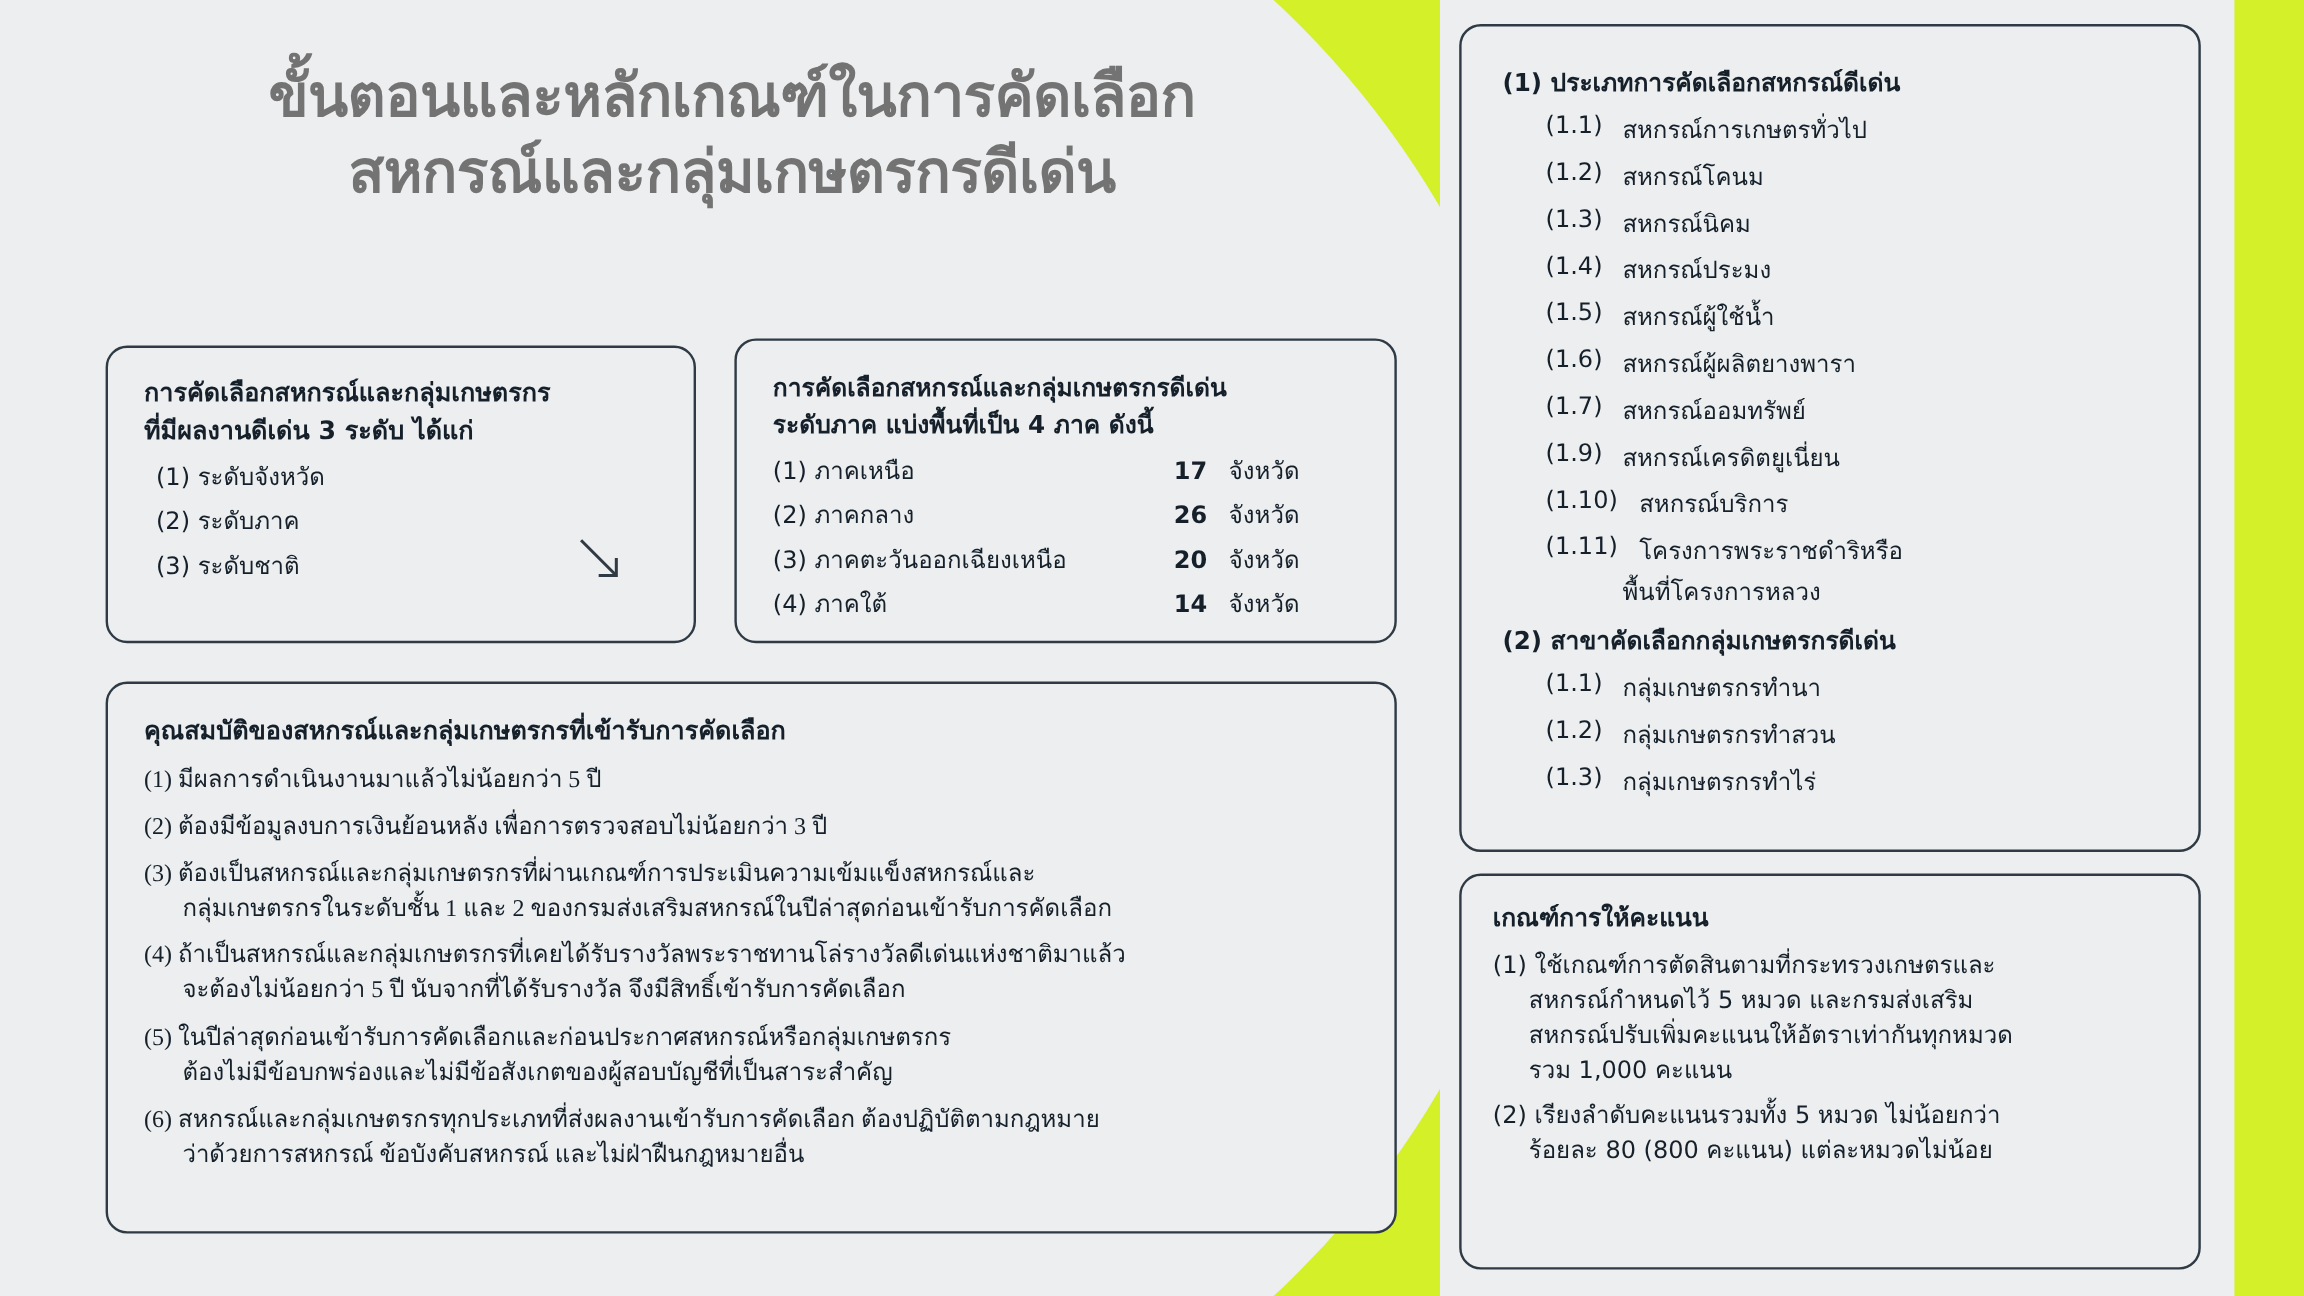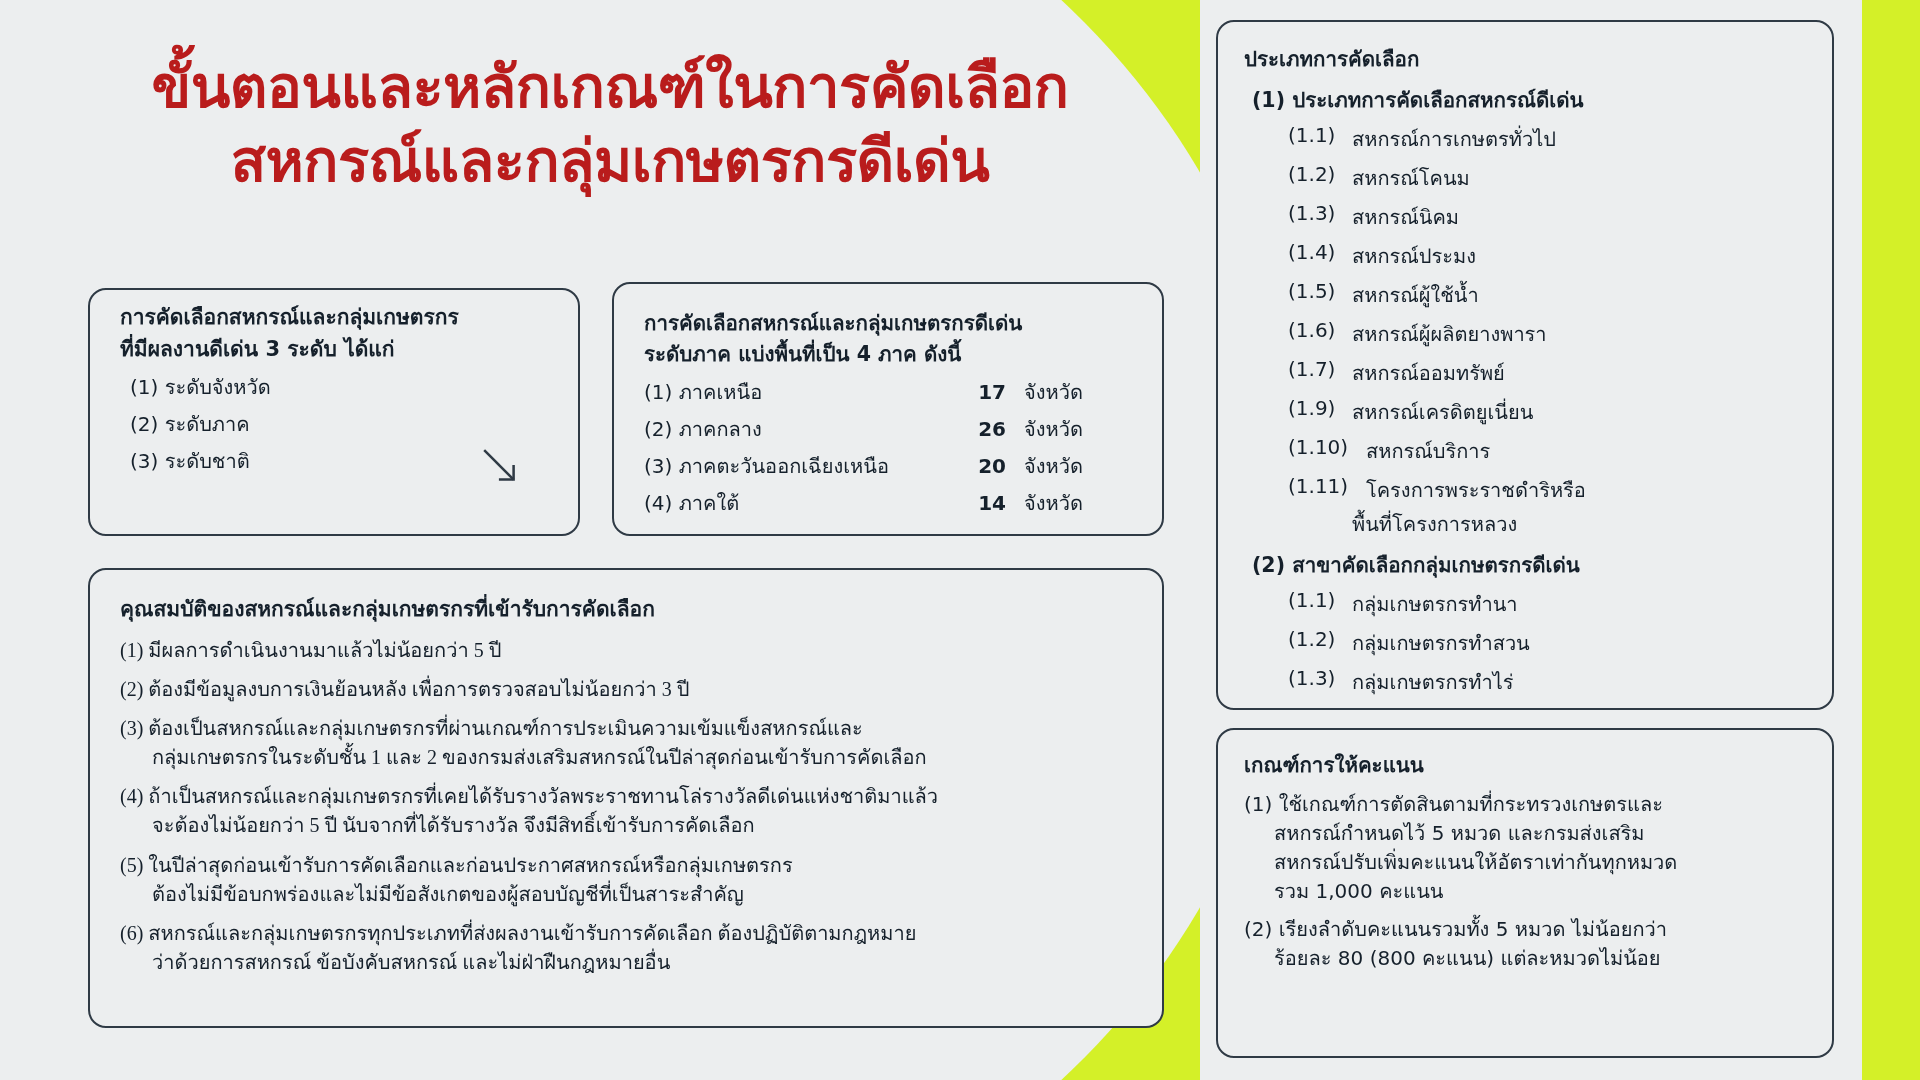--- a/index.html
+++ b/index.html
@@ -53,24 +53,24 @@
     position: absolute;
     inset: 0;
   }
 
   .title {
     position: absolute;
     left: 110px;
     top: 50px;
     width: 1000px;
     text-align: center;
-    font-size: 58px;
+    font-size: 49px;
     font-weight: bold;
     line-height: 1.28;
-    color: #b91c1c;
+    color: #737373;
     letter-spacing: -0.5px;
   }
 
   .card {
     position: absolute;
     background: #eceeef;
     border: 2.5px solid #2f3a45;
     border-radius: 18px;
     box-sizing: border-box;
     color: #15202b;
@@ -86,21 +86,21 @@
     line-height: 1.5;
     white-space: nowrap;
   }
 
   
   #card-levels {
     left: 88px;
     top: 288px;
     width: 492px;
     height: 248px;
-    padding: 12px 30px;
+    padding: 22px 30px;
   }
   #card-levels .card-title { font-size: 21px; }
   #card-levels .line { margin-top: 7px; padding-left: 10px; }
 
   .arrow-icon {
     position: absolute;
     right: 56px;
     bottom: 46px;
     width: 42px;
     height: 42px;
@@ -247,21 +247,20 @@
       <div>(5) ในปีล่าสุดก่อนเข้ารับการคัดเลือกและก่อนประกาศสหกรณ์หรือกลุ่มเกษตรกร</div>
       <div class="q-sub">ต้องไม่มีข้อบกพร่องและไม่มีข้อสังเกตของผู้สอบบัญชีที่เป็นสาระสำคัญ</div>
     </div>
     <div class="q-item">
       <div>(6) สหกรณ์และกลุ่มเกษตรกรทุกประเภทที่ส่งผลงานเข้ารับการคัดเลือก  ต้องปฏิบัติตามกฎหมาย</div>
       <div class="q-sub">ว่าด้วยการสหกรณ์ ข้อบังคับสหกรณ์  และไม่ฝ่าฝืนกฎหมายอื่น</div>
     </div>
   </div>
 
   <div class="card" id="card-types">
-    <div class="card-title">ประเภทการคัดเลือก</div>
 
     <div class="lvl1">(1) ประเภทการคัดเลือกสหกรณ์ดีเด่น</div>
 
     <div class="lvl2">
       <div class="num">(1.1)</div>
       <div>สหกรณ์การเกษตรทั่วไป</div>
     </div>
     <div class="lvl2">
       <div class="num">(1.2)</div>
       <div>สหกรณ์โคนม</div>

